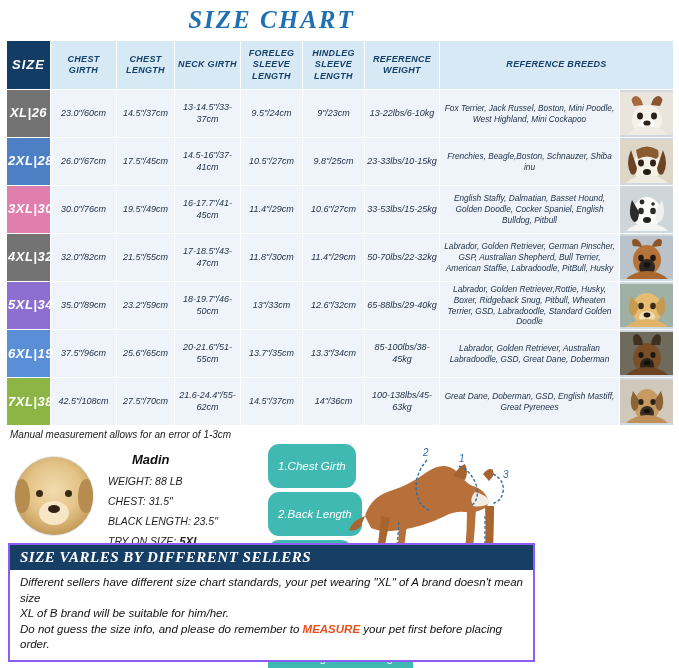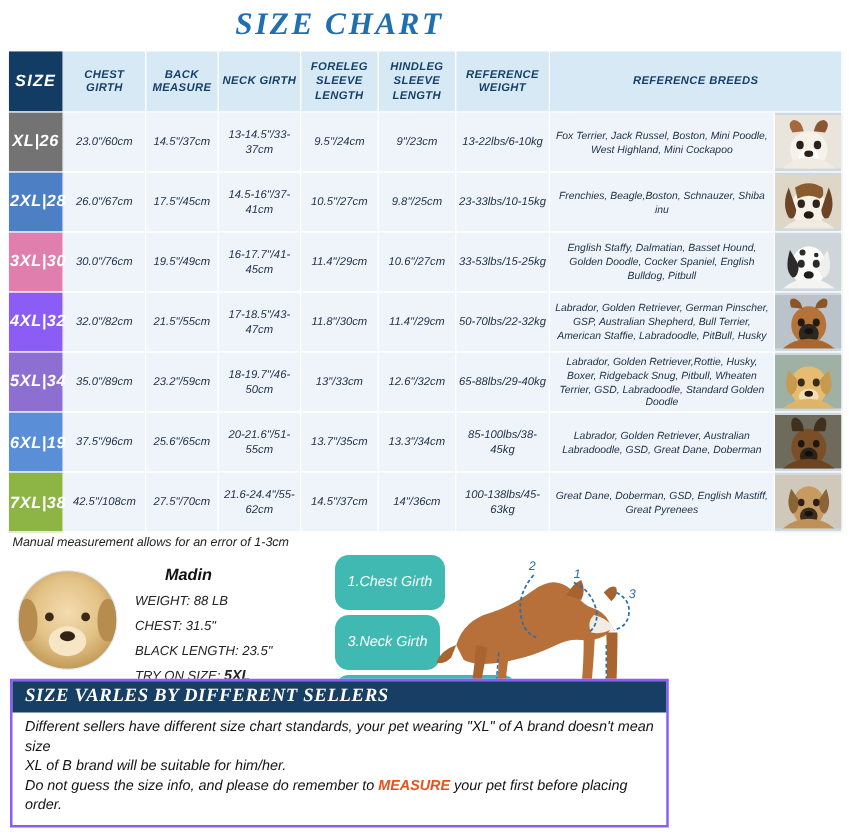--- a/index.html
+++ b/index.html
@@ -249,21 +249,21 @@
         <col class="c-fore">
           <col class="c-hind">
           <col class="c-weight">
           <col class="c-breeds">
           <col class="c-photo">
       </colgroup>
       <thead>
         <tr>
           <th class="size-head">SIZE</th>
           <th>CHEST GIRTH</th>
-          <th>BACK MEASURE</th>
+          <th>CHEST LENGTH</th>
           <th>NECK GIRTH</th>
           <th>FORELEG SLEEVE LENGTH</th>
           <th>HINDLEG SLEEVE LENGTH</th>
           <th>REFERENCE WEIGHT</th>
           <th colspan="2">REFERENCE  BREEDS</th>
         </tr>
       </thead>
       <tbody>
 
         <tr>
@@ -339,21 +339,21 @@
                 <ellipse cx="21" cy="23" rx="2.8" ry="3.2" fill="#2a2a2a"></ellipse>
                 <ellipse cx="33" cy="23" rx="2.8" ry="3.2" fill="#2a2a2a"></ellipse>
                 <ellipse cx="27" cy="32" rx="4" ry="3" fill="#1f1f1f"></ellipse>
                 <path d="M6 43 q9 -8 21 -8 q12 0 21 8z" fill="#f4f4f3"></path>
               </svg>
             </div>
           </td>
         </tr>
 
         <tr>
-          <td class="sizecell" style="background: #8b5cf6;">4XL|32</td>
+          <td class="sizecell" style="background: #737373;">4XL|32</td>
           <td>32.0"/82cm</td>
           <td>21.5"/55cm</td>
           <td>17-18.5"/43-47cm</td>
           <td>11.8"/30cm</td>
           <td>11.4"/29cm</td>
           <td>50-70lbs/22-32kg</td>
           <td class="breeds">Labrador, Golden Retriever, German Pinscher, GSP, Australian Shepherd, Bull Terrier, American Staffie, Labradoodle, PitBull, Husky</td>
           <td class="photo">
             <div class="dogimg">
               <svg width="54" height="43" viewBox="0 0 54 43" preserveAspectRatio="none">
@@ -473,20 +473,21 @@
         <div class="pline">BLACK LENGTH: 23.5"</div>
         <div class="pline">
           <span>TRY ON SIZE:</span>
           <b>5XL</b>
         </div>
       </div>
     </div>
 
     <div class="legend">
       <div class="legend-row"><span class="legend-item">1.Chest Girth</span></div>
+      <div class="legend-row"><span class="legend-item">2.Back Length</span></div>
       <div class="legend-row"><span class="legend-item">3.Neck Girth</span></div>
       <div class="legend-row"><span class="legend-item">4.Foreleg Sleeve Length</span></div>
       <div class="legend-row"><span class="legend-item">5.Hindleg Sleeve Length</span></div>
     </div>
 
     <div class="dogdiagram">
       <svg width="230" height="124" viewBox="0 0 230 124">
 
         <path d="M58 72 q6 -20 28 -26 q16 -5 34 -18 q10 -7 18 -6 q9 1 16 10 q6 8 12 10 q10 3 14 11 q4 8 -4 12 q-8 4 -18 3 q-10 -1 -20 4 q-20 10 -44 14 q-20 3 -30 -2z" fill="#b8703a"></path>
         <path d="M146 32 q6 -10 12 -12 q4 8 0 16z" fill="#a6632f"></path>

